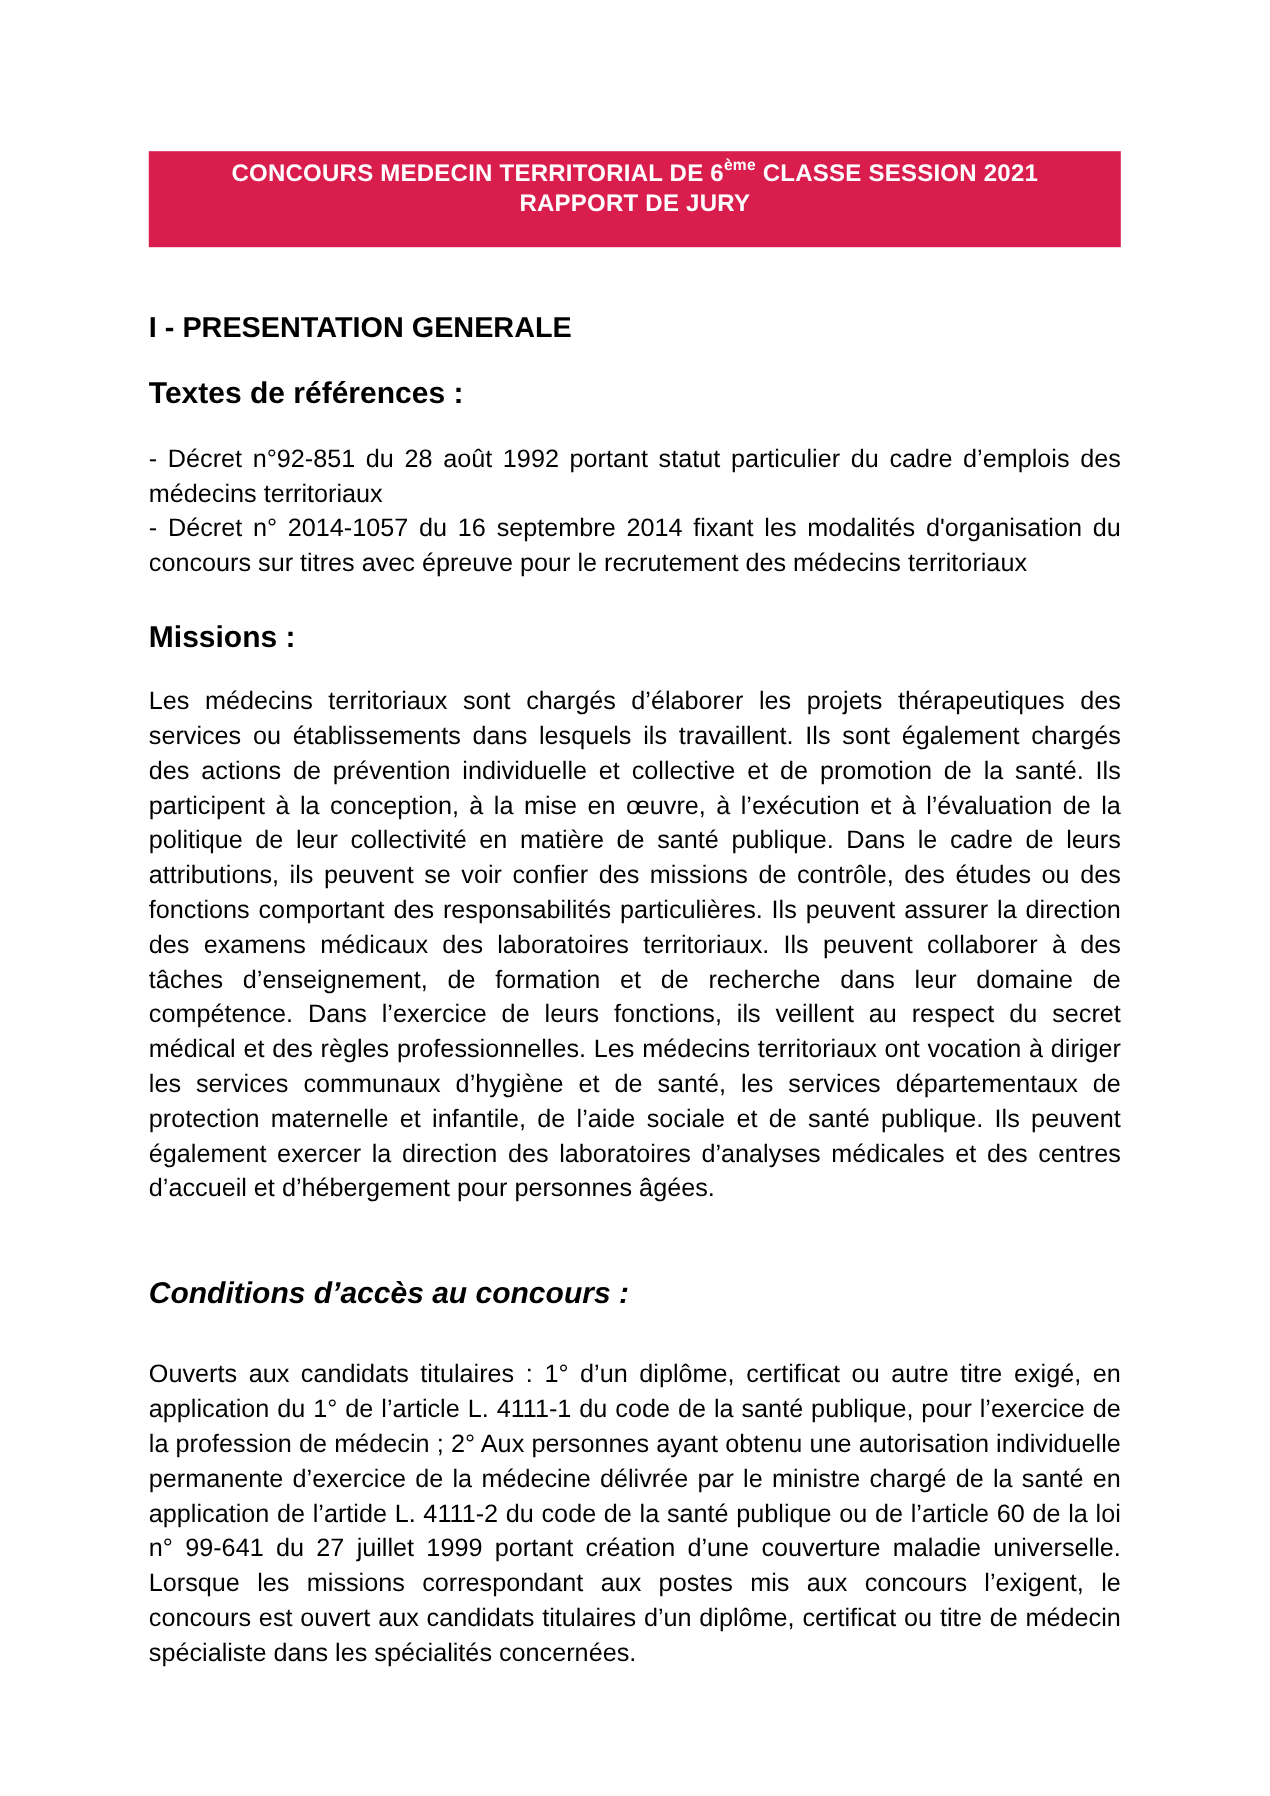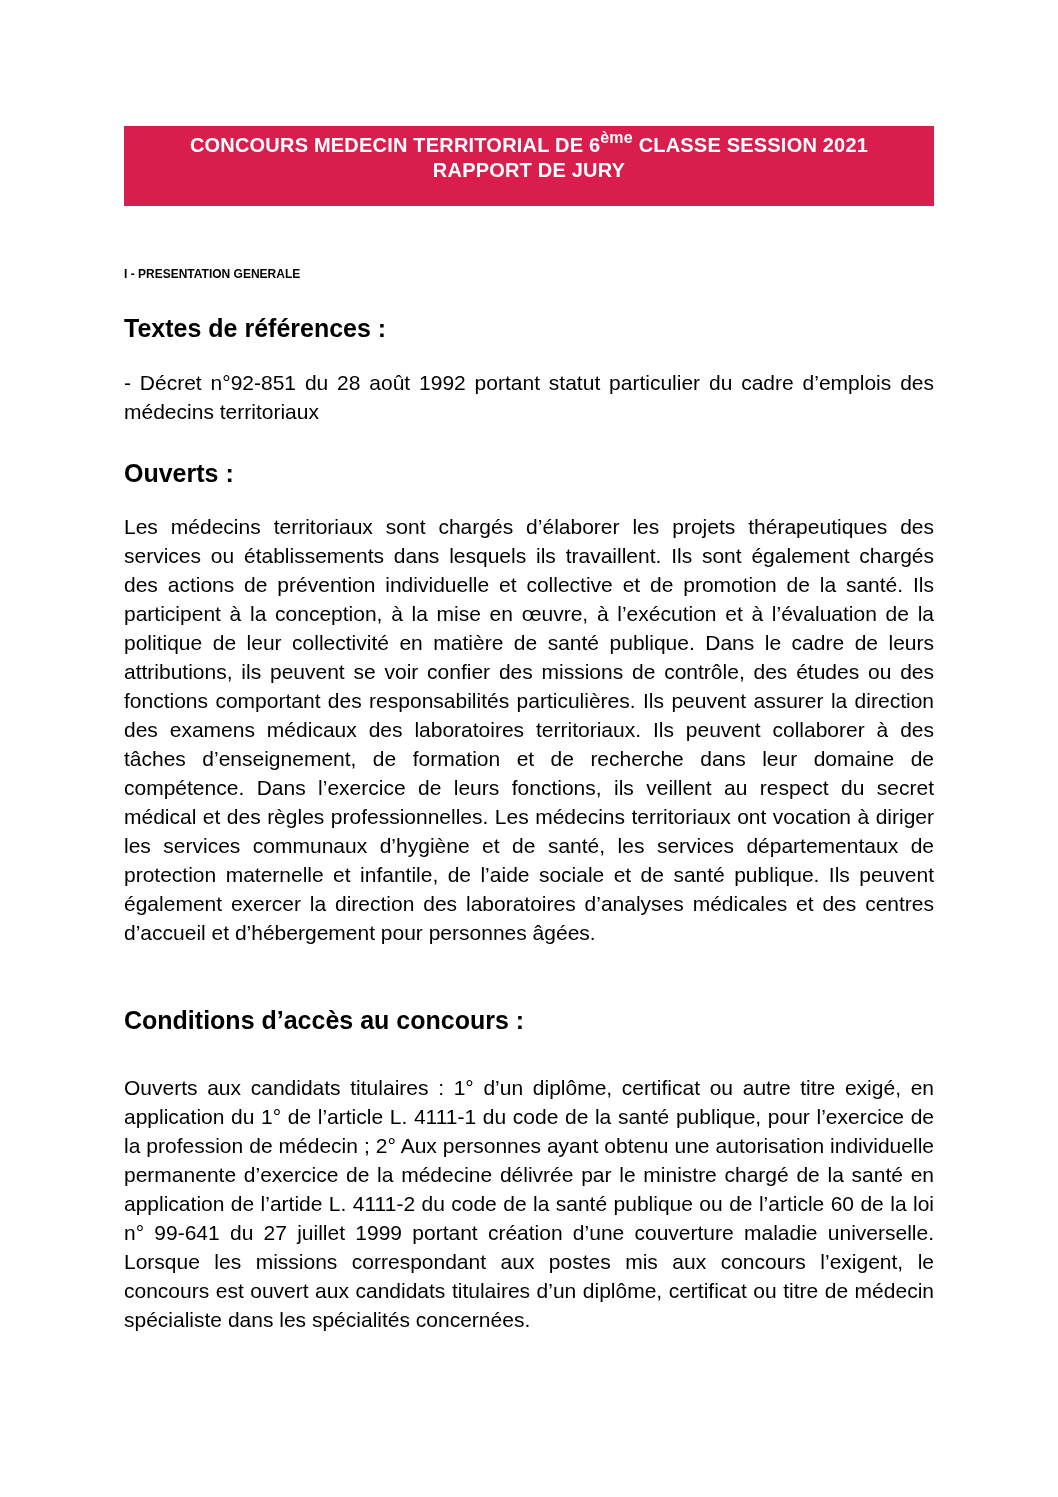--- a/index.html
+++ b/index.html
@@ -27,42 +27,42 @@
     text-align: center;
     color: #ffffff;
   }
   .banner-line {
     font-size: 20px;
     font-weight: bold;
     line-height: 25px;
     letter-spacing: 0.2px;
   }
   .banner-line sup {
-    font-size: 16px;
+    font-size: 13px;
     font-weight: bold;
     position: relative;
     top: -1px;
     vertical-align: super;
     line-height: 0;
   }
   h1 {
     margin: 55px 0 0 0;
-    font-size: 12px;
+    font-size: 24px;
     line-height: 26px;
     font-weight: bold;
   }
   h2 {
     margin: 0;
     font-size: 25px;
     line-height: 26px;
     font-weight: bold;
   }
   h2.refs-heading       { margin-top: 28px; }
   h2.missions-heading   { margin-top: 34px; }
-  h2.conditions-heading { margin-top: 60px; }
+  h2.conditions-heading { margin-top: 60px; font-style: italic; }
   .body-text {
     font-size: 21px;
     line-height: 29px;
     text-align: justify;
     margin: 0;
     width: 810px;
   }
   .refs-block { margin-top: 27px; }
   .refs-block p { margin: 0; }
   p.missions-body   { margin-top: 26px; }
@@ -79,23 +79,24 @@
     </div>
     <div class="banner-line">RAPPORT DE JURY</div>
   </header>
 
   <h1>I - PRESENTATION GENERALE</h1>
 
   <h2 class="refs-heading">Textes de références :</h2>
 
   <div class="refs-block body-text">
     <p>- Décret n°92-851 du 28 août 1992 portant statut particulier du cadre d’emplois des médecins territoriaux</p>
+    <p>- Décret n° 2014-1057 du 16 septembre 2014 fixant les modalités d'organisation du concours sur titres avec épreuve pour le recrutement des médecins territoriaux</p>
   </div>
 
-  <h2 class="missions-heading">Ouverts :</h2>
+  <h2 class="missions-heading">Missions :</h2>
 
   <p class="body-text missions-body">Les médecins territoriaux sont chargés d’élaborer les projets thérapeutiques des services ou établissements dans lesquels ils travaillent. Ils sont également chargés des actions de prévention individuelle et collective et de promotion de la santé. Ils participent à la conception, à la mise en œuvre, à l’exécution et à l’évaluation de la politique de leur collectivité en matière de santé publique. Dans le cadre de leurs attributions, ils peuvent se voir confier des missions de contrôle, des études ou des fonctions comportant des responsabilités particulières. Ils peuvent assurer la direction des examens médicaux des laboratoires territoriaux. Ils peuvent collaborer à des tâches d’enseignement, de formation et de recherche dans leur domaine de compétence. Dans l’exercice de leurs fonctions, ils veillent au respect du secret médical et des règles professionnelles. Les médecins territoriaux ont vocation à diriger les services communaux d’hygiène et de santé, les services départementaux de protection maternelle et infantile, de l’aide sociale et de santé publique. Ils peuvent également exercer la direction des laboratoires d’analyses médicales et des centres d’accueil et d’hébergement pour personnes âgées.</p>
 
   <h2 class="conditions-heading">Conditions d’accès au concours :</h2>
 
   <p class="body-text conditions-body">Ouverts aux candidats titulaires : 1° d’un diplôme, certificat ou autre titre exigé, en application du 1° de l’article L. 4111-1 du code de la santé publique, pour l’exercice de la profession de médecin ; 2° Aux personnes ayant obtenu une autorisation individuelle permanente d’exercice de la médecine délivrée par le ministre chargé de la santé en application de l’artide L. 4111-2 du code de la santé publique ou de l’article 60 de la loi n° 99-641 du 27 juillet 1999 portant création d’une couverture maladie universelle. Lorsque les missions correspondant aux postes mis aux concours l’exigent, le concours est ouvert aux candidats titulaires d’un diplôme, certificat ou titre de médecin spécialiste dans les spécialités concernées.</p>
 
 </div>
 
 </body></html>

